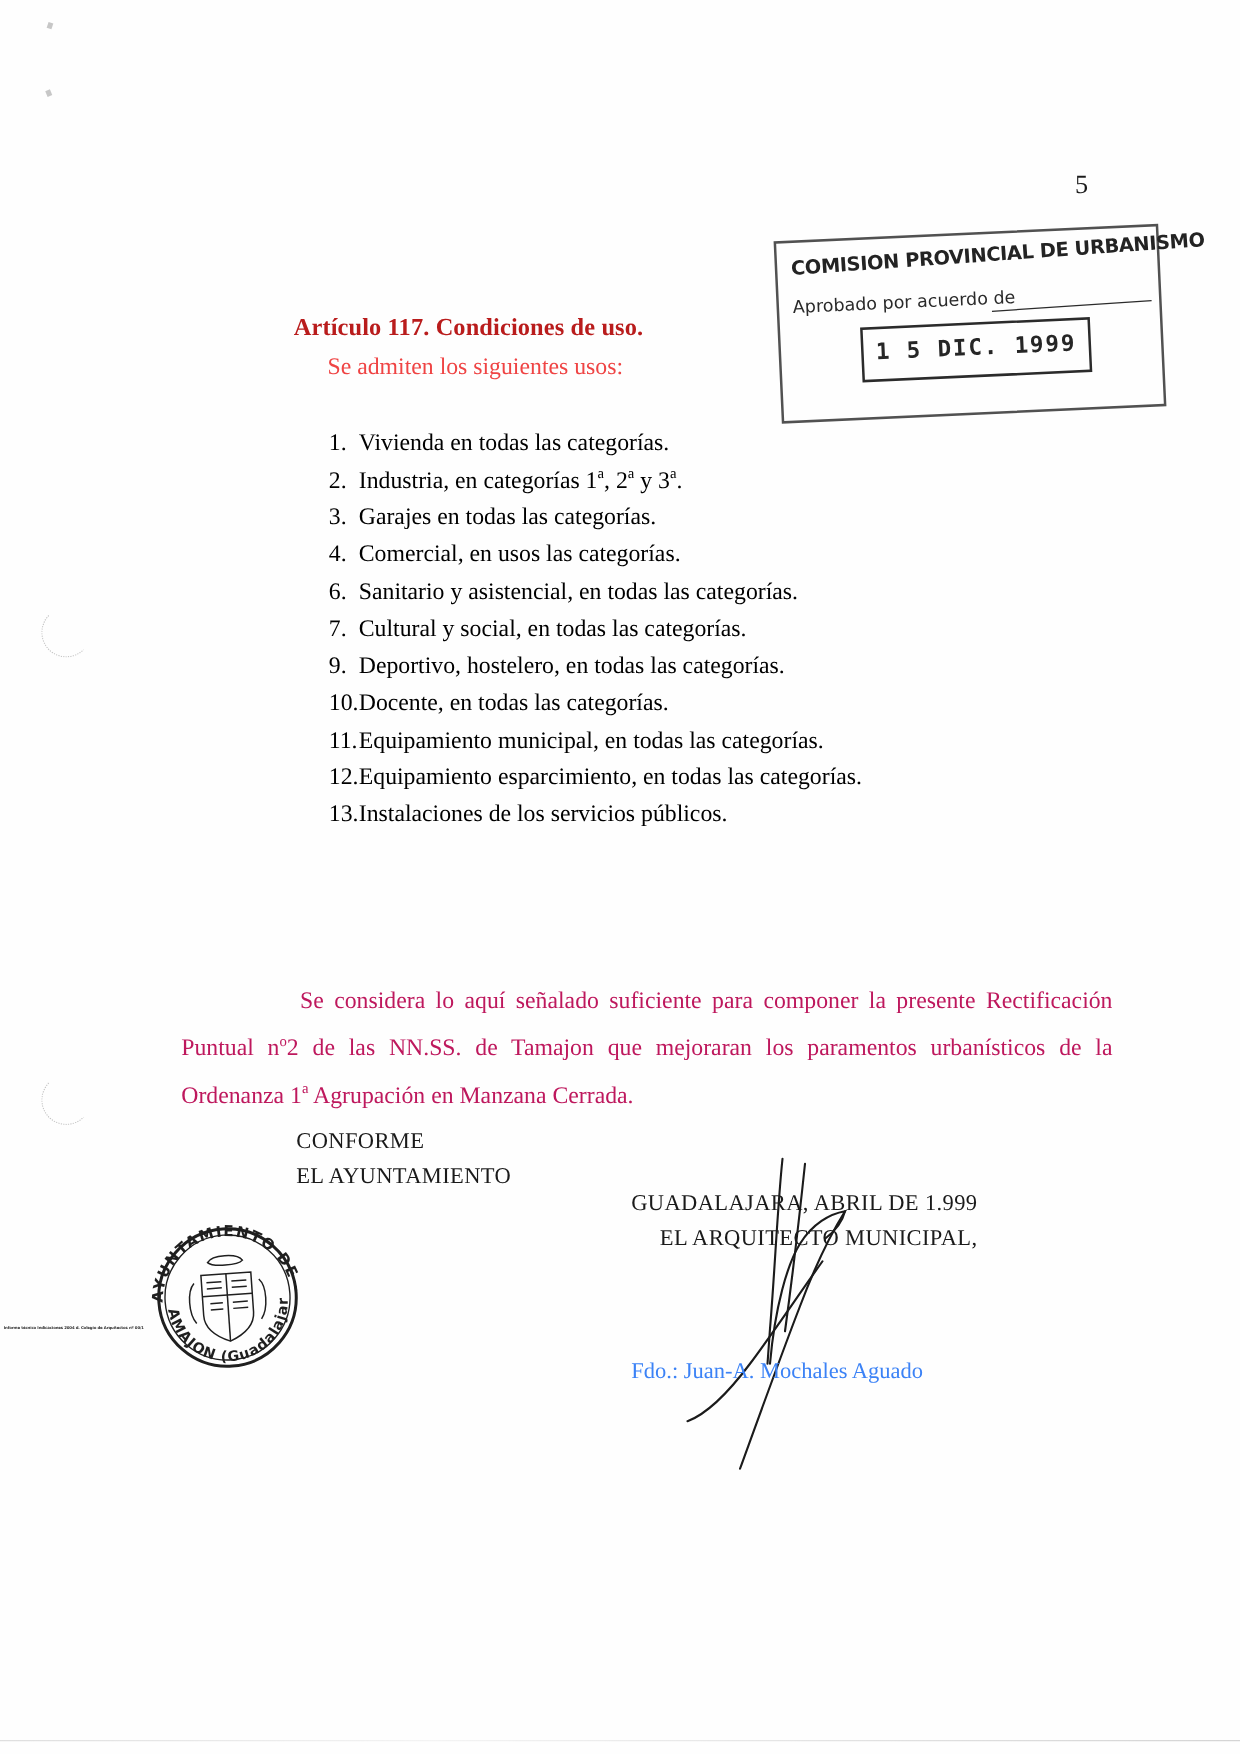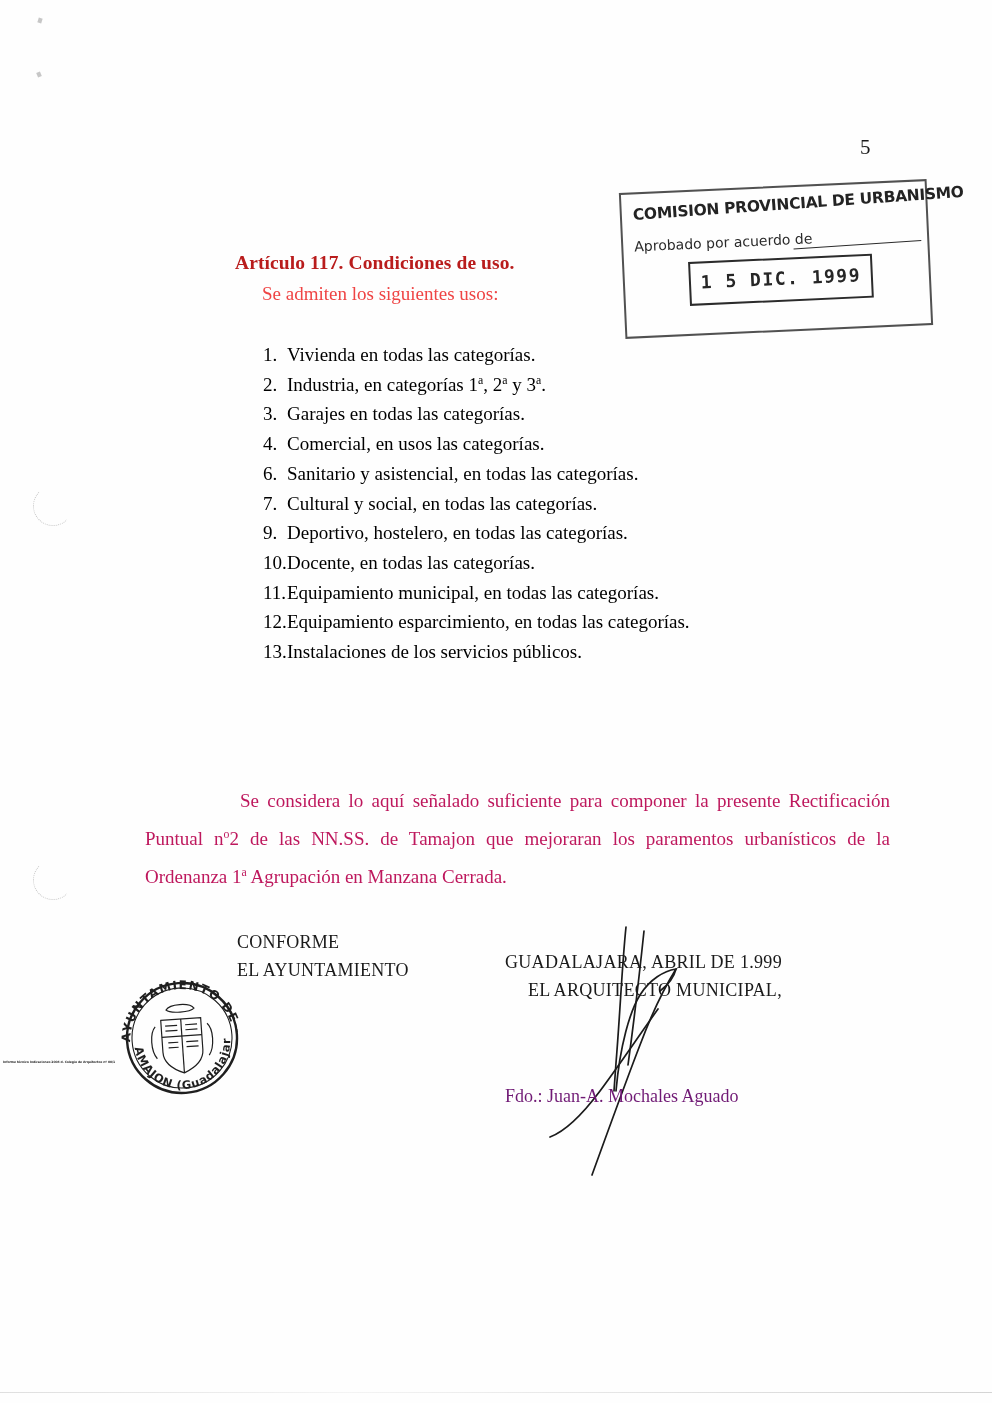--- a/index.html
+++ b/index.html
@@ -80,42 +80,42 @@
     line-height: 38px;
     text-align: justify;
     text-indent: 95px;
     color: #be185d;
   }
 
   
   .sig-left {
     position: absolute;
     left: 237px;
-    top: 928px;
+    top: 898px;
     font-size: 18px;
     line-height: 28px;
     letter-spacing: 0.3px;
     color: #1a1a1a;
   }
   .sig-right {
     position: absolute;
     left: 505px;
     top: 948px;
     font-size: 18px;
     line-height: 28px;
     letter-spacing: 0.3px;
     text-align: right;
     color: #1a1a1a;
   }
   .sig-name {
     position: absolute;
     left: 505px;
     top: 1086px;
     font-size: 18px;
-    color: #701a75;
+    color: #3b82f6;
   }
 
   
   .signature-scrawl {
     position: absolute;
     left: 548px;
     top: 925px;
     width: 200px;
     height: 265px;
     pointer-events: none;

